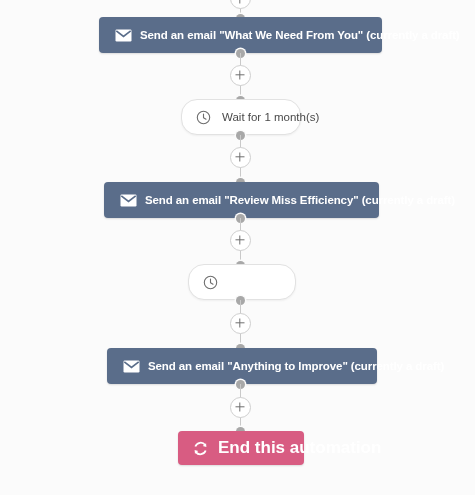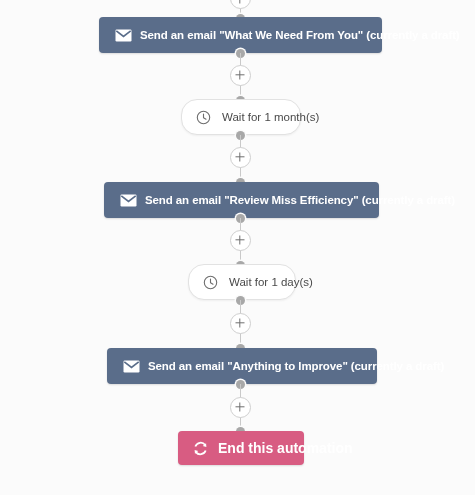--- a/index.html
+++ b/index.html
@@ -152,21 +152,21 @@
   .end-card .card-icon {
     width: 20px;
     display: flex;
     align-items: center;
     justify-content: center;
     margin-left: 12px;
     flex: 0 0 auto;
   }
   .end-card .card-label {
     color: #ffffff;
-    font-size: 14px;
+    font-size: 17px;
     font-weight: bold;
     white-space: nowrap;
     margin-left: 8px;
   }
 
   svg { display: block; }
 </style>
 </head>
 <body>
 
@@ -224,21 +224,20 @@
   <div class="conn-line" style="top:250px; height:16px;"></div>
   <div class="node-dot" style="top:265px;"></div>
 
   <div class="wait-card" style="left:188px; width:108px; top:264px;">
     <span class="card-icon">
       <svg width="15" height="15" viewBox="0 0 15 15" aria-hidden="true">
         <circle cx="7.5" cy="7.5" r="6.2" fill="none" stroke="#6d6d6d" stroke-width="1.1"></circle>
         <path d="M7.5 4.1 L7.5 7.7 L10 9.2" fill="none" stroke="#6d6d6d" stroke-width="1.1" stroke-linecap="round" stroke-linejoin="round"></path>
       </svg>
     </span>
-    <span class="card-label">Wait for 1 day(s)</span>
   </div>
 
   <div class="node-dot" style="top:300px;"></div>
   <div class="conn-line" style="top:300px; height:22px;"></div>
   <div class="plus-btn" style="top:323px;"></div>
   <div class="conn-line" style="top:333px; height:16px;"></div>
   <div class="node-dot" style="top:348px;"></div>
 
   <div class="email-card" style="left:107px; width:270px; top:348px;">
     <span class="card-icon">

